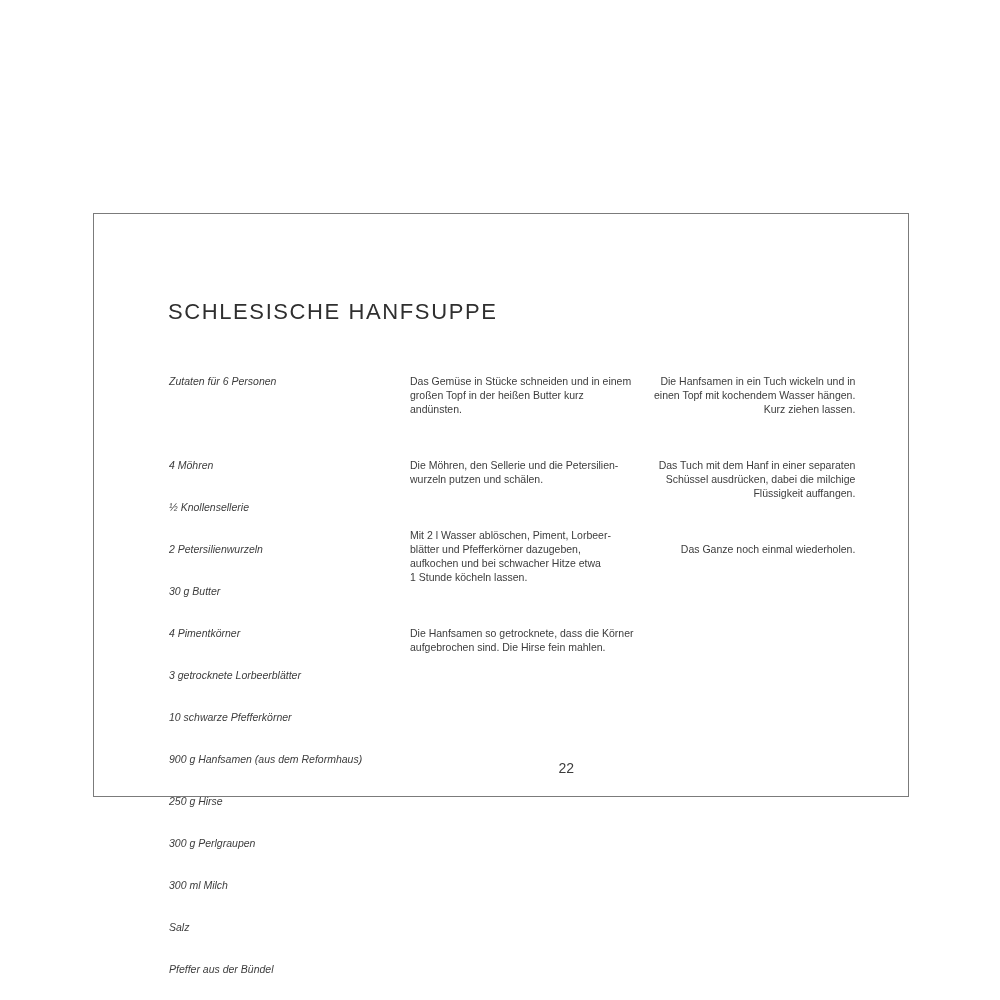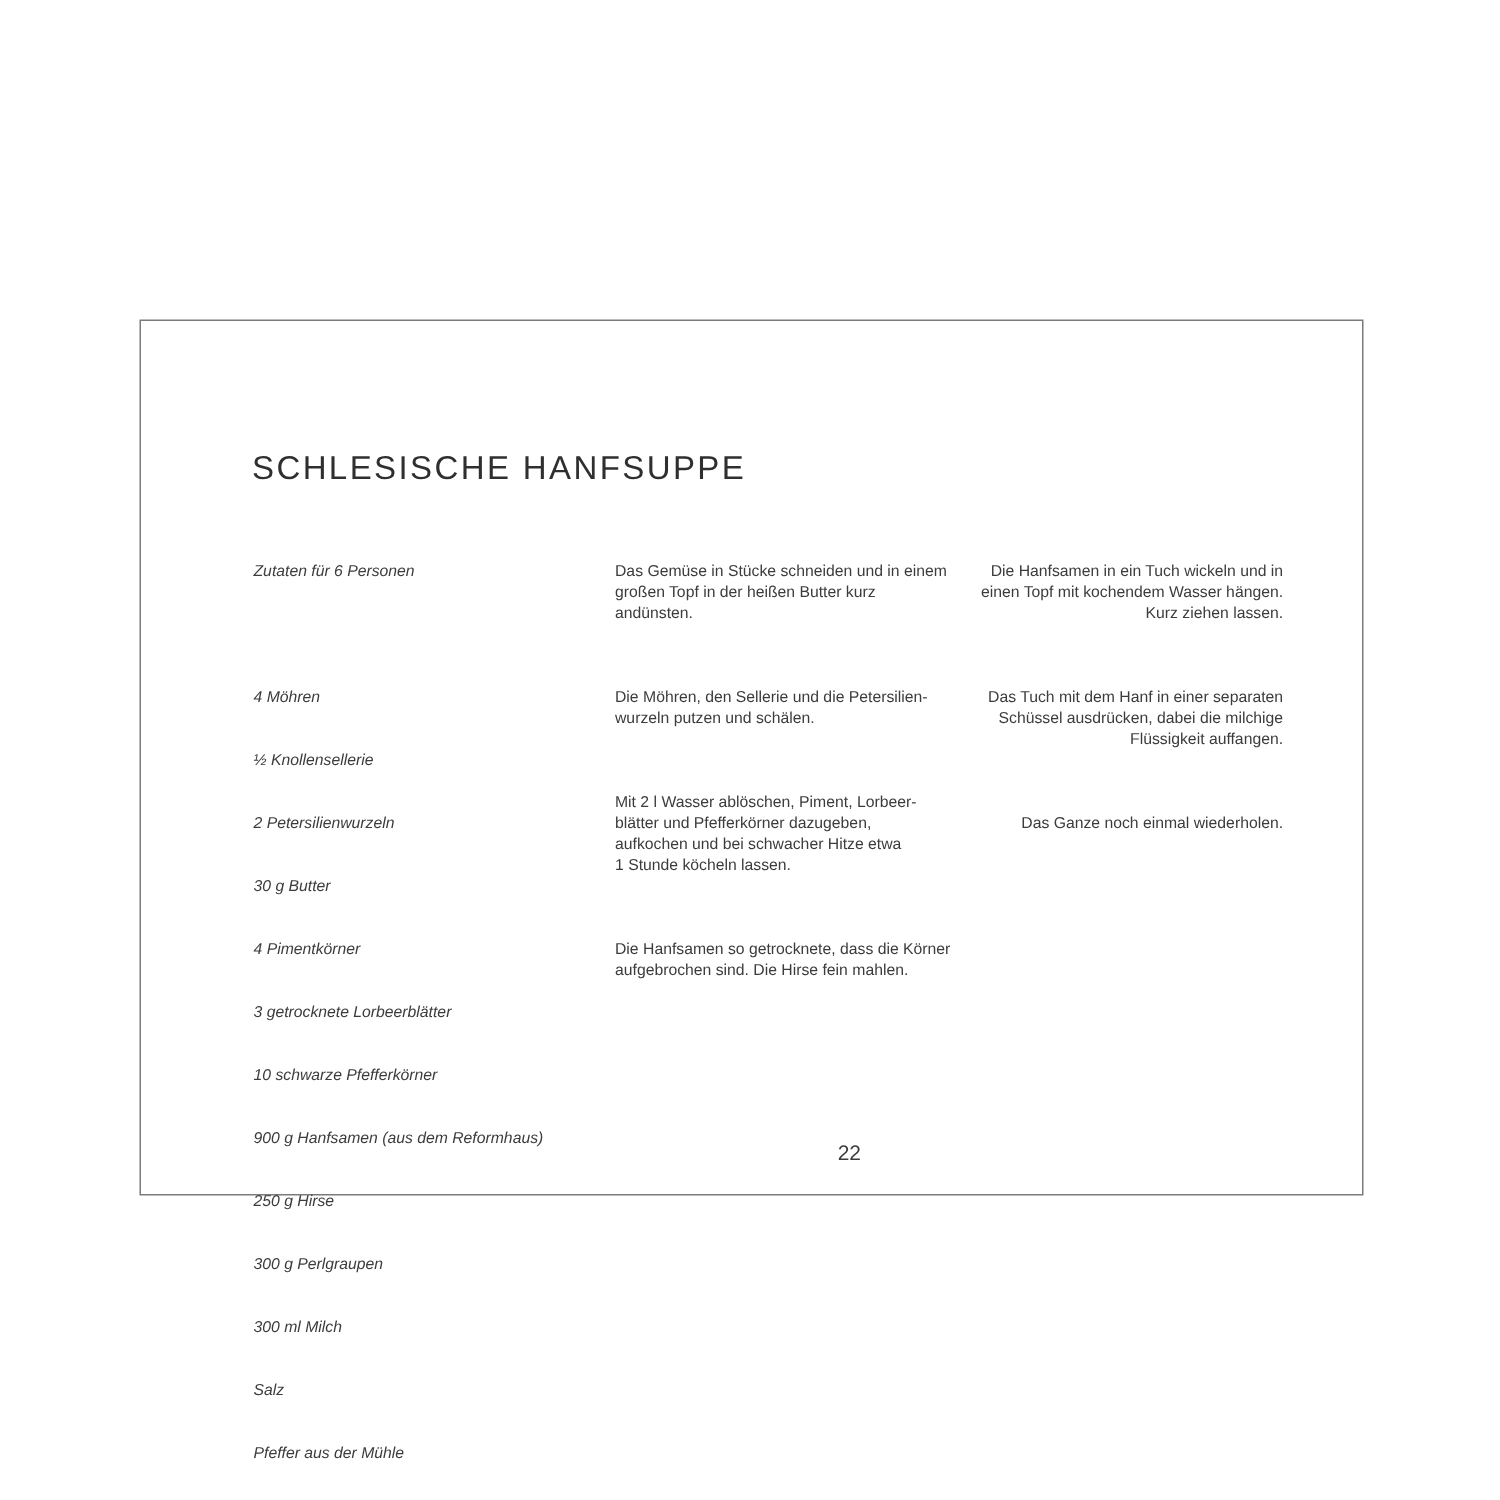--- a/index.html
+++ b/index.html
@@ -87,21 +87,21 @@
         <div>2 Petersilienwurzeln</div>
         <div>30 g Butter</div>
         <div>4 Pimentkörner</div>
         <div>3 getrocknete Lorbeerblätter</div>
         <div>10 schwarze Pfefferkörner</div>
         <div>900 g Hanfsamen (aus dem Reformhaus)</div>
         <div>250 g Hirse</div>
         <div>300 g Perlgraupen</div>
         <div>300 ml Milch</div>
         <div>Salz</div>
-        <div>Pfeffer aus der Mühle</div>
+        <div>Pfeffer aus der Bündel</div>
       </div>
     </div>
 
     <div class="col col-steps-1">
       <p class="para">Das Gemüse in Stücke schneiden und in einem
 großen Topf in der heißen Butter kurz
 andünsten.</p>
       <p class="para">Die Möhren, den Sellerie und die Petersilien-
 wurzeln putzen und schälen.</p>
       <p class="para">Mit 2 l Wasser ablöschen, Piment, Lorbeer-

